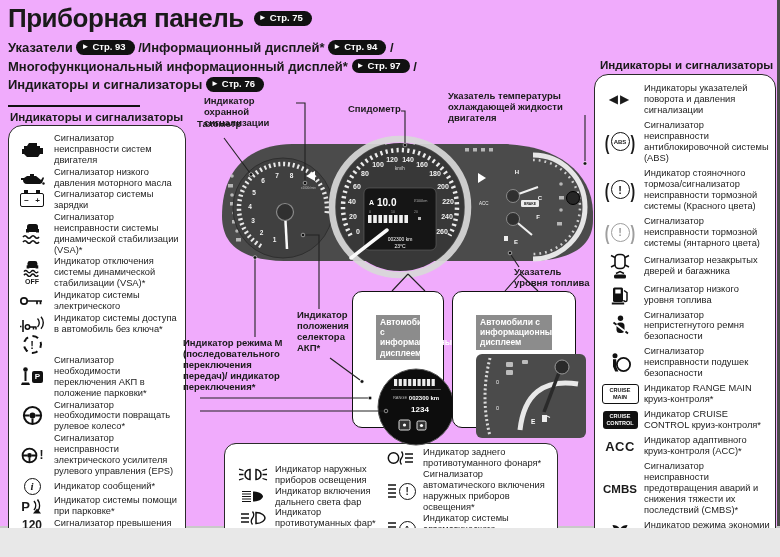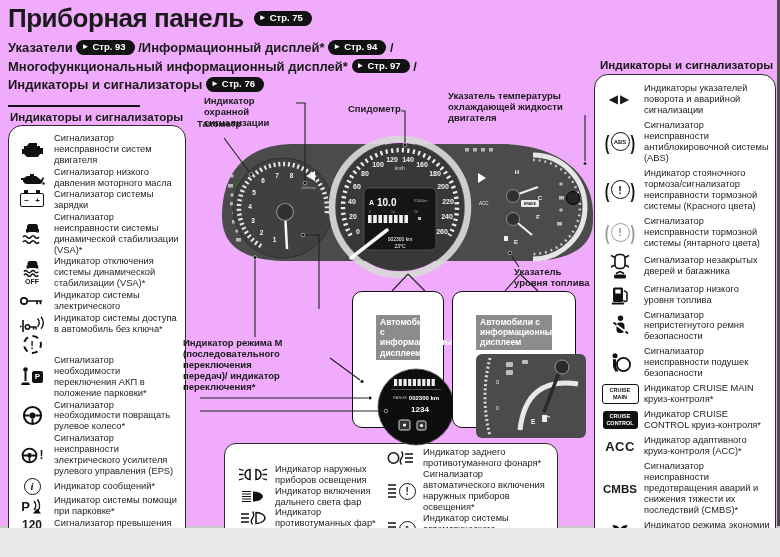--- a/index.html
+++ b/index.html
@@ -271,21 +271,21 @@
     </div>
   </div>
 
   <div class="pheading" style="left:600px;top:58px">Индикаторы и сигнализаторы</div>
   <div class="panel" style="left:594px;top:74px;width:182px;height:476px;padding:8px 5px 7px 7px">
 
     <div class="row">
       <span class="ic" style="width:36px">
         <span class="tarr"><span>◀</span><span>▶</span></span>
       </span>
-        <span class="lbl">Индикаторы указателей поворота и аварийной сигнализации</span>
+        <span class="lbl">Индикаторы указателей поворота и давления сигнализации</span>
     </div>
 
     <div class="row">
       <span class="ic" style="width:36px">
         <span class="paren">(</span>
           <span class="circ c19">
             <span class="abstxt">ABS</span>
           </span>
           <span class="paren">)</span>
       </span>
@@ -361,21 +361,21 @@
         <span class="lbl">Сигнализатор неисправности подушек безопасности</span>
     </div>
 
     <div class="row">
       <span class="ic" style="width:36px">
         <span class="cbadge" style="background:#fff;color:#111;border:1.3px solid #111">
             <span>CRUISE</span>
             <span>MAIN</span>
           </span>
       </span>
-        <span class="lbl">Индикатор CRUISE MAIN круиз-контроля*</span>
+        <span class="lbl">Индикатор RANGE MAIN круиз-контроля*</span>
     </div>
 
     <div class="row">
       <span class="ic" style="width:36px">
         <span class="cbadge">
             <span>CRUISE</span>
             <span>CONTROL</span>
           </span>
       </span>
         <span class="lbl">Индикатор CRUISE CONTROL круиз-контроля*</span>
@@ -669,14 +669,15 @@
         <circle cx="198" cy="323" r="1.8"></circle>
         <circle cx="174" cy="293.5" r="1.8"></circle>
     </g>
   </svg>
 
   <div class="callout" style="left:204px;top:95px;width:96px">Индикатор охранной сигнализации</div>
   <div class="callout" style="left:197px;top:118px">Тахометр</div>
   <div class="callout" style="left:348px;top:103px">Спидометр</div>
   <div class="callout" style="left:448px;top:90px;width:152px">Указатель температуры охлаждающей жидкости двигателя</div>
   <div class="callout" style="left:514px;top:266px;width:82px">Указатель уровня топлива</div>
+  <div class="callout" style="left:297px;top:309px;width:64px">Индикатор положения селектора АКП*</div>
   <div class="callout" style="left:183px;top:337px;width:112px">Индикатор режима M (последовательного переключения передач)/ индикатор переключения*</div>
 </div>
 
 </body></html>

